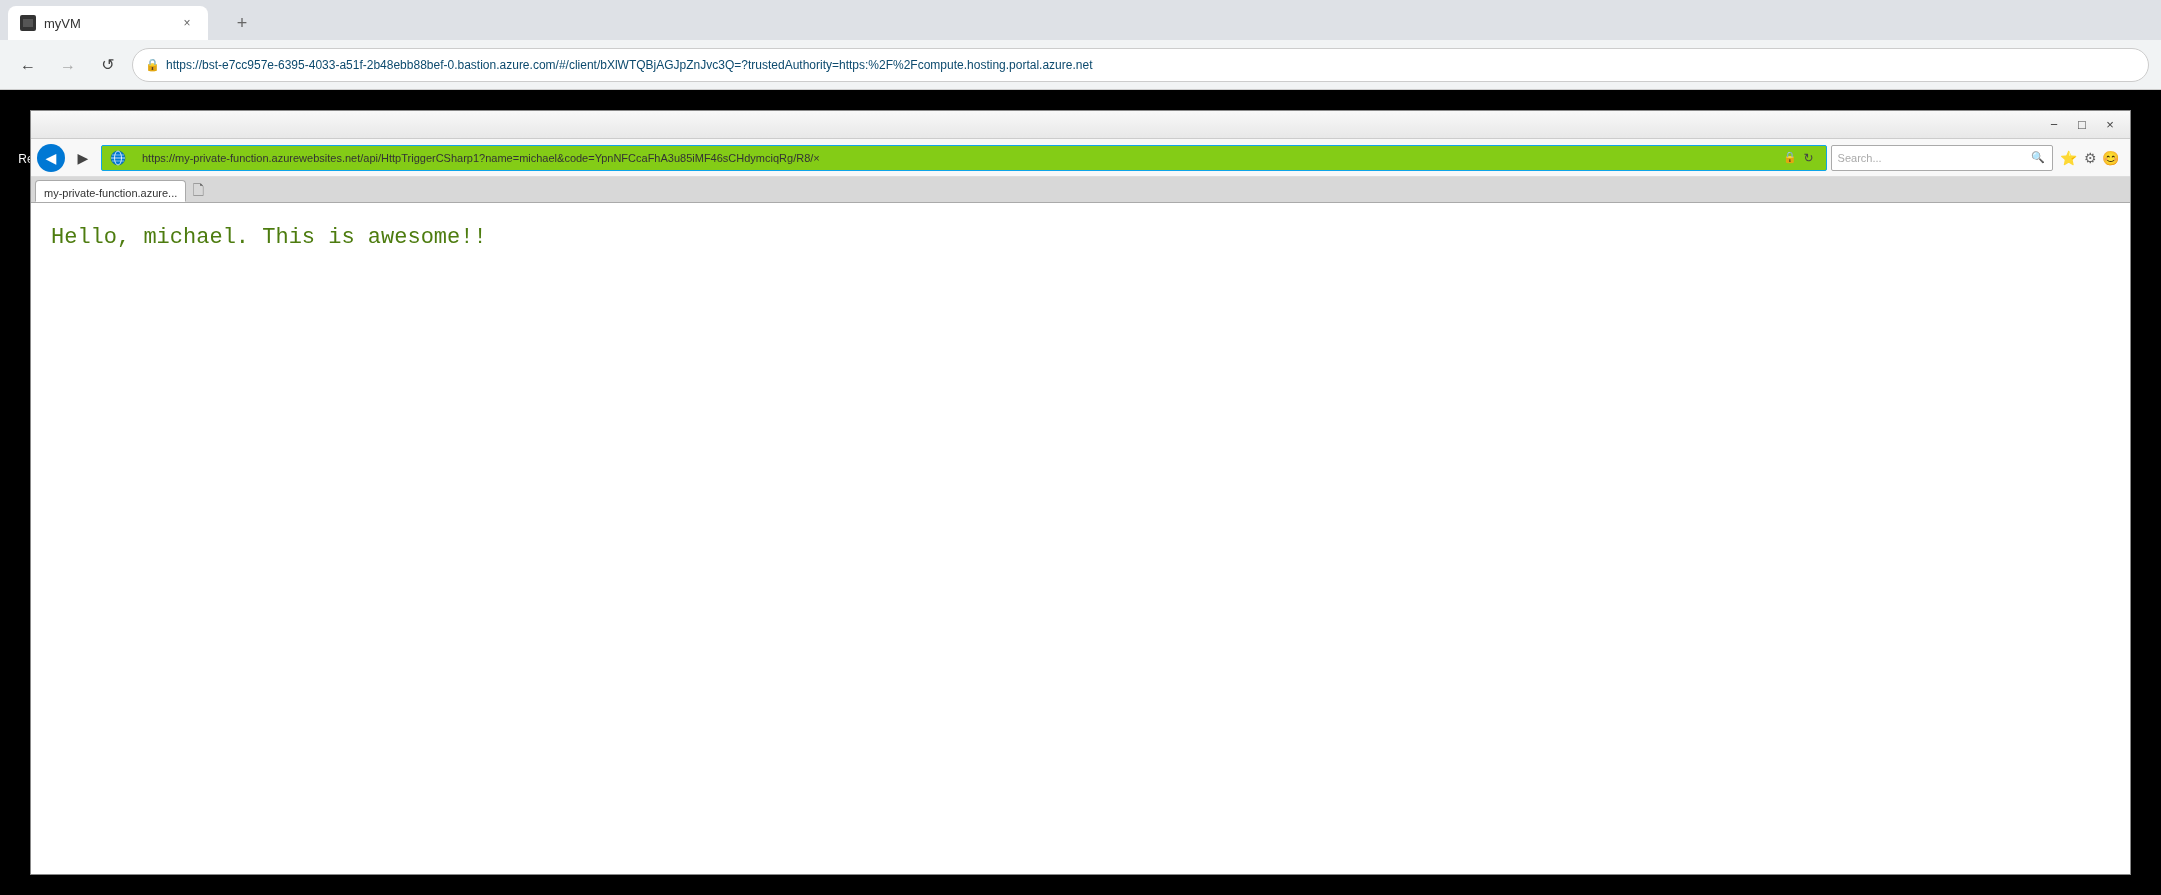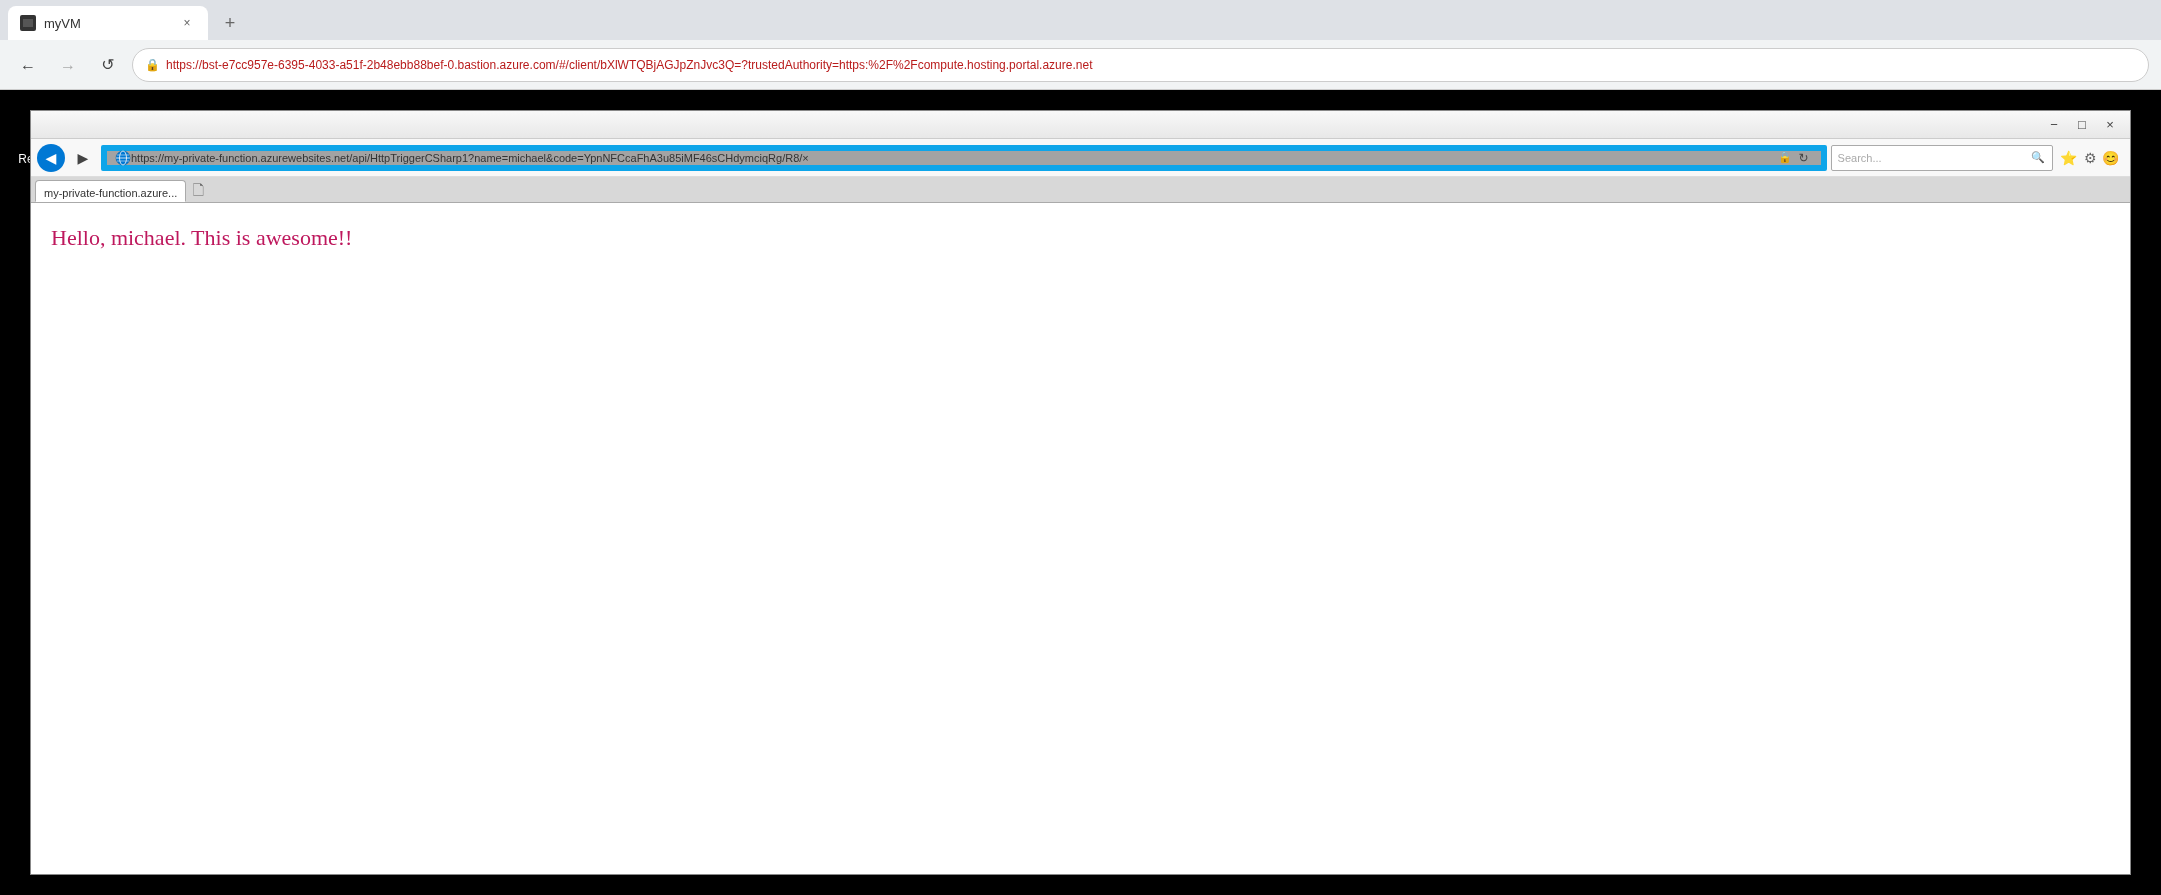--- a/index.html
+++ b/index.html
@@ -19,21 +19,21 @@
       background: #dee1e6;
       height: 90px;
       display: flex;
       flex-direction: column;
     }
     .outer-tab-bar {
       display: flex;
       align-items: center;
       height: 40px;
       padding: 6px 8px 0 8px;
-      gap: 8px;
+      gap: 20px;
     }
     .outer-tab {
       display: flex;
       align-items: center;
       background: #fff;
       border-radius: 8px 8px 0 0;
       padding: 0 12px;
       height: 34px;
       min-width: 200px;
       font-size: 13px;
@@ -98,21 +98,21 @@
       color: #333;
       gap: 6px;
     }
     .address-bar-lock {
       font-size: 12px;
       color: #555;
     }
     .address-bar-url {
       flex: 1;
       font-size: 12px;
-      color: #b91c1c;
+      color: #0c4a6e;
       white-space: nowrap;
       overflow: hidden;
       text-overflow: ellipsis;
     }
 
     
     .desktop {
       position: absolute;
       top: 90px;
       left: 0; right: 0; bottom: 0;
@@ -190,27 +190,27 @@
       font-size: 14px;
       color: #444;
     }
     .ie-nav-btn.active {
       background: #0078d4;
       color: #fff;
     }
     .ie-address-bar {
       flex: 1;
       height: 26px;
-      background: #a3a3a3;
-      border: 6px solid #0ea5e9;
+      background: #84cc16;
+      border: 1px solid #0ea5e9;
       border-radius: 2px;
       display: flex;
       align-items: center;
       padding: 0 8px;
-      gap: 0;
+      gap: 16px;
       font-size: 11px;
       color: #333;
     }
     .ie-address-globe {
       width: 16px; height: 16px;
       display: flex; align-items: center; justify-content: center;
       flex-shrink: 0;
     }
     .ie-address-url {
       flex: 1;
@@ -283,23 +283,23 @@
       color: #666;
       cursor: pointer;
     }
     .ie-content {
       flex: 1;
       background: #fff;
       padding: 20px;
       overflow: auto;
     }
     .ie-content-text {
-      font-family: Liberation Serif, serif;
+      font-family: Liberation Mono, monospace;
       font-size: 22px;
-      color: #be185d;
+      color: #4d7c0f;
       line-height: 1.4;
     }
 
     
     .recycle-svg {
       width: 48px;
       height: 48px;
     }
   </style>
 </head>

